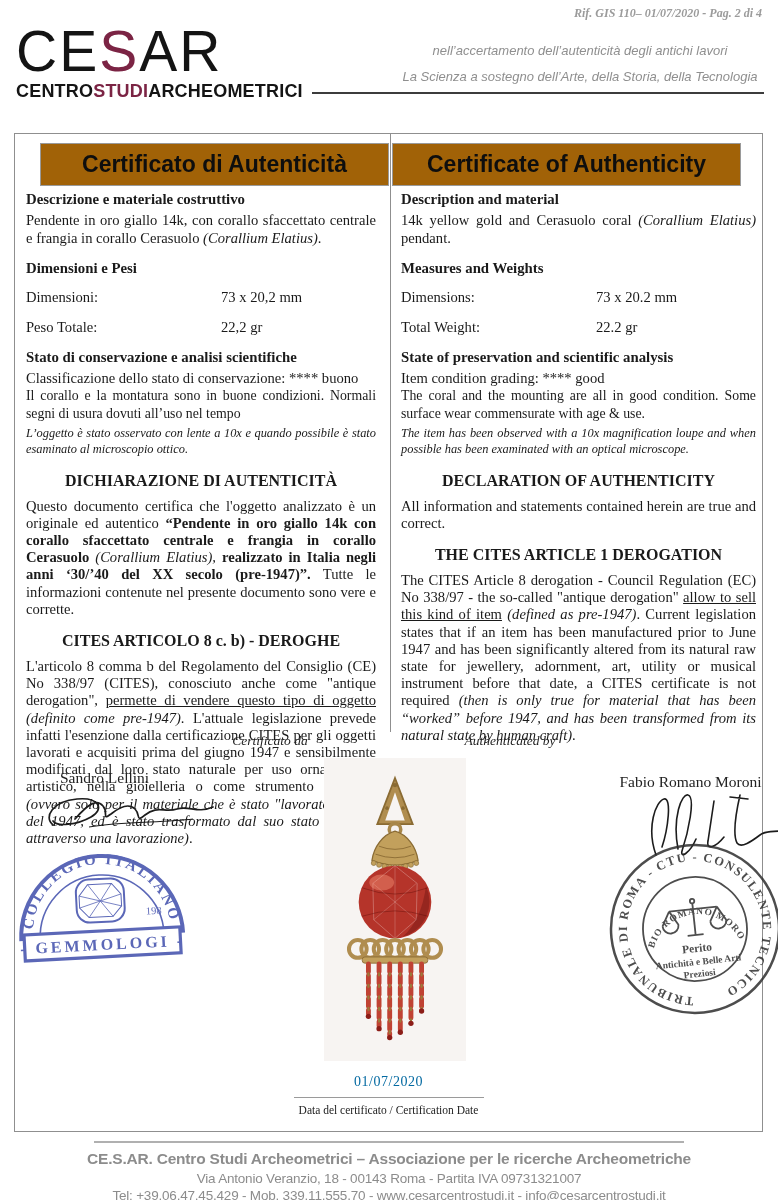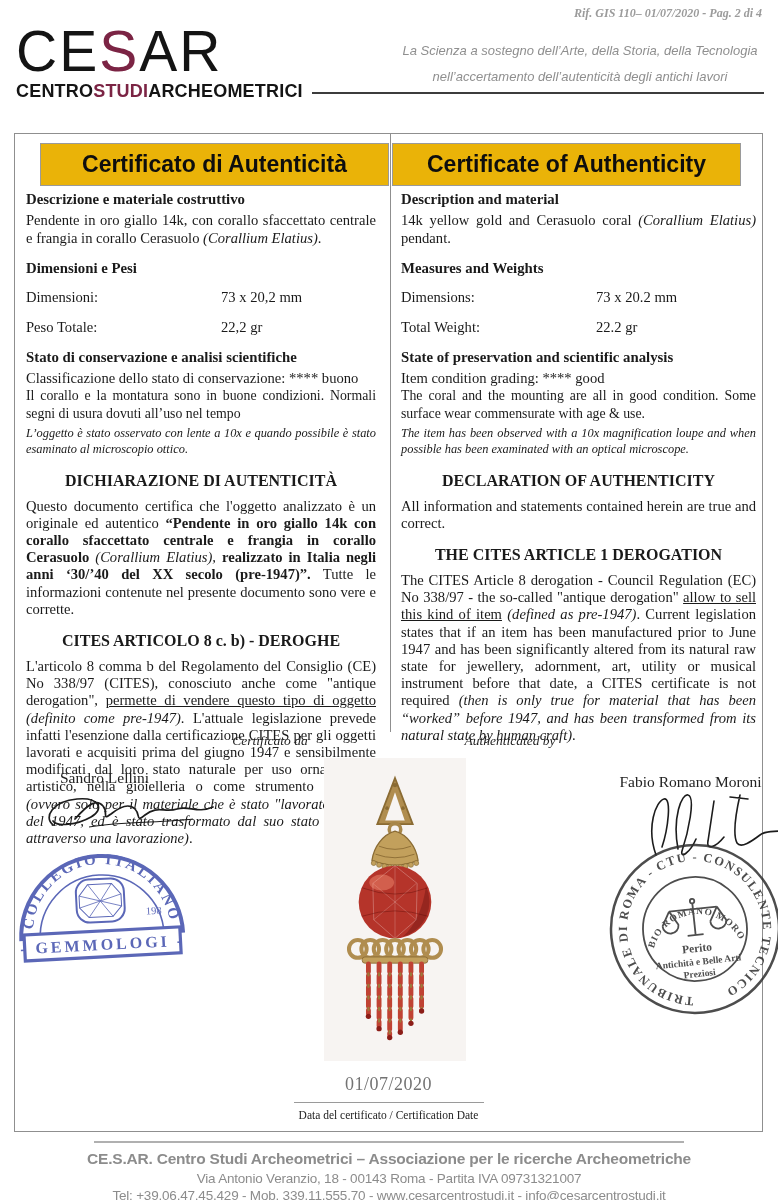--- a/index.html
+++ b/index.html
@@ -22,21 +22,21 @@
     position:absolute; left:392px; top:38px; width:376px; text-align:center;
     font-family:"Liberation Sans", sans-serif; font-style:italic;
     font-size:13px; color:#8f8f8f; line-height:2.0;
   }
   .tagline-rule { position:absolute; left:312px; top:92px; width:452px; border-top:2px solid #3c3c3c; }
 
   
   .certbox { position:absolute; left:14px; top:133px; width:749px; height:999px; border:1px solid #8f8f8f; }
   .title-row { position:absolute; top:9px; left:25px; width:701px; display:flex; gap:3px; }
   .title-cell {
-    flex:1; height:43px; background:#eab308; border:1px solid #9a9a9a;
+    flex:1; height:43px; background:#a16207; border:1px solid #9a9a9a;
     display:flex; align-items:center; justify-content:center;
     font-family:"Liberation Sans", sans-serif; font-weight:700; font-size:23px; color:#0e0e0e;
   }
   .vdivider { position:absolute; top:0; left:375px; width:1px; height:598px; background:#8f8f8f; }
 
   .col { position:absolute; top:44px; font-size:14.6px; line-height:1.18; }
   .col-left  { left:11px;  width:350px; }
   .col-right { left:386px; width:355px; }
   .sec-h { font-weight:700; font-size:14.8px; margin:13px 0 4px; }
   .jp { text-align:justify; margin-bottom:2px; }
@@ -60,21 +60,21 @@
   .sig-right { left:625px; top:58px; }
   .stamp-blue  { position:absolute; left:-11px; top:96px; }
   .stamp-black { position:absolute; left:590px; top:110px; }
   .photo {
     position:absolute; left:309px; top:29px; width:142px; height:303px;
     background:#f7f4f2; display:flex; align-items:center; justify-content:center;
   }
 
   
   .date-block { position:absolute; top:940px; left:0; width:747px; text-align:center; }
-  .date-value { font-size:18px; letter-spacing:0.5px; color:#737373; }
+  .date-value { font-size:14px; letter-spacing:0.5px; color:#0369a1; }
   .date-rule  { width:190px; margin:7px auto 6px; border-top:1px solid #9a9a9a; }
   .date-label { font-size:11.5px; color:#222; }
 
   
   .footer { position:absolute; top:1141px; left:0; width:778px; text-align:center;
             font-family:"Liberation Sans", sans-serif; color:#8c8c8c; letter-spacing:-0.2px; }
   .footer-rule { width:590px; margin:0 auto 7px; border-top:2px solid #b0b0b0; }
   .footer-line1 { font-weight:700; font-size:15.5px; }
   .footer-line2 { font-size:13.5px; margin-top:3px; }
   .footer-line3 { font-size:13.5px; margin-top:2px; }
@@ -86,22 +86,22 @@
 <body>
 
 <div class="ref">Rif.  GIS 110– 01/07/2020 - Pag. 2 di 4</div>
 
 <div class="logo">
   <div class="logo-main"><span>CE</span><span class="maroon">S</span><span>AR</span></div>
   <div class="logo-sub"><span>CENTRO</span><span class="maroon">STUDI</span><span>ARCHEOMETRICI</span></div>
 </div>
 
 <div class="tagline">
+  <div>nell’accertamento dell’autenticità degli antichi lavori</div>
   <div>La Scienza a sostegno dell’Arte, della Storia, della Tecnologia</div>
-  <div>nell’accertamento dell’autenticità degli antichi lavori</div>
 </div>
 <div class="tagline-rule"></div>
 
 <div class="certbox">
 
   <div class="title-row">
     <div class="title-cell">Certificato di Autenticità</div>
     <div class="title-cell">Certificate of Authenticity</div>
   </div>
 

